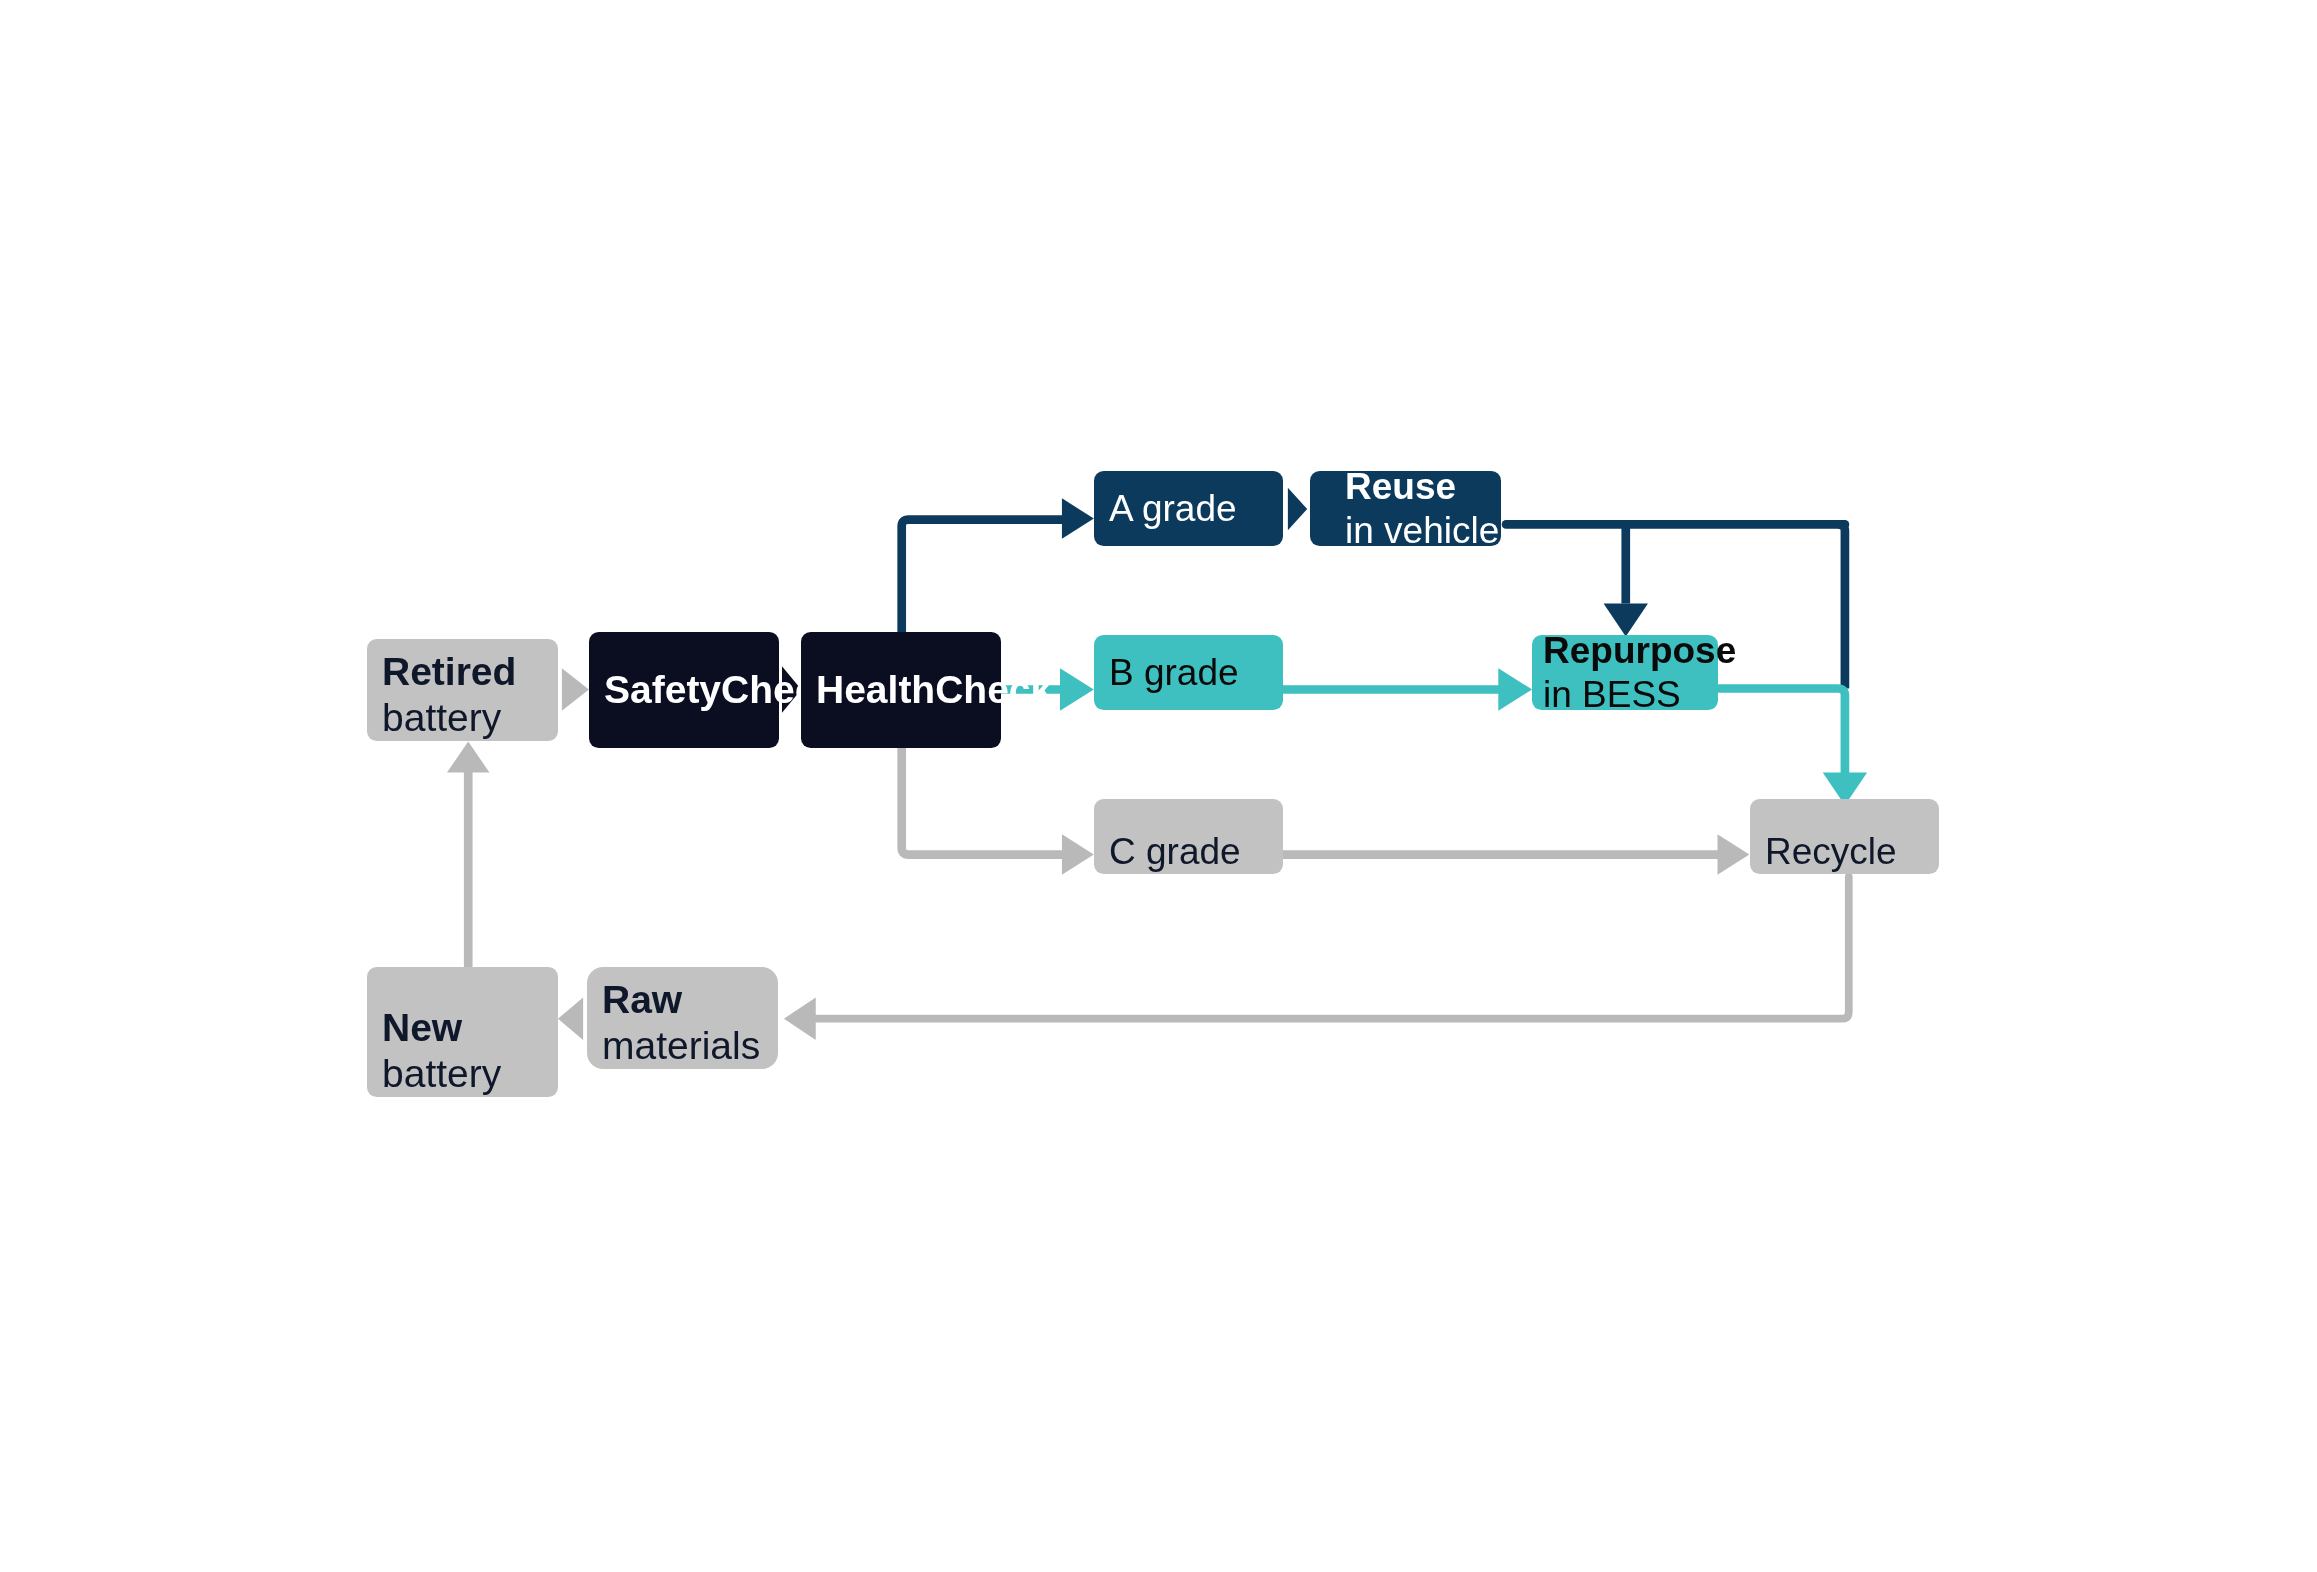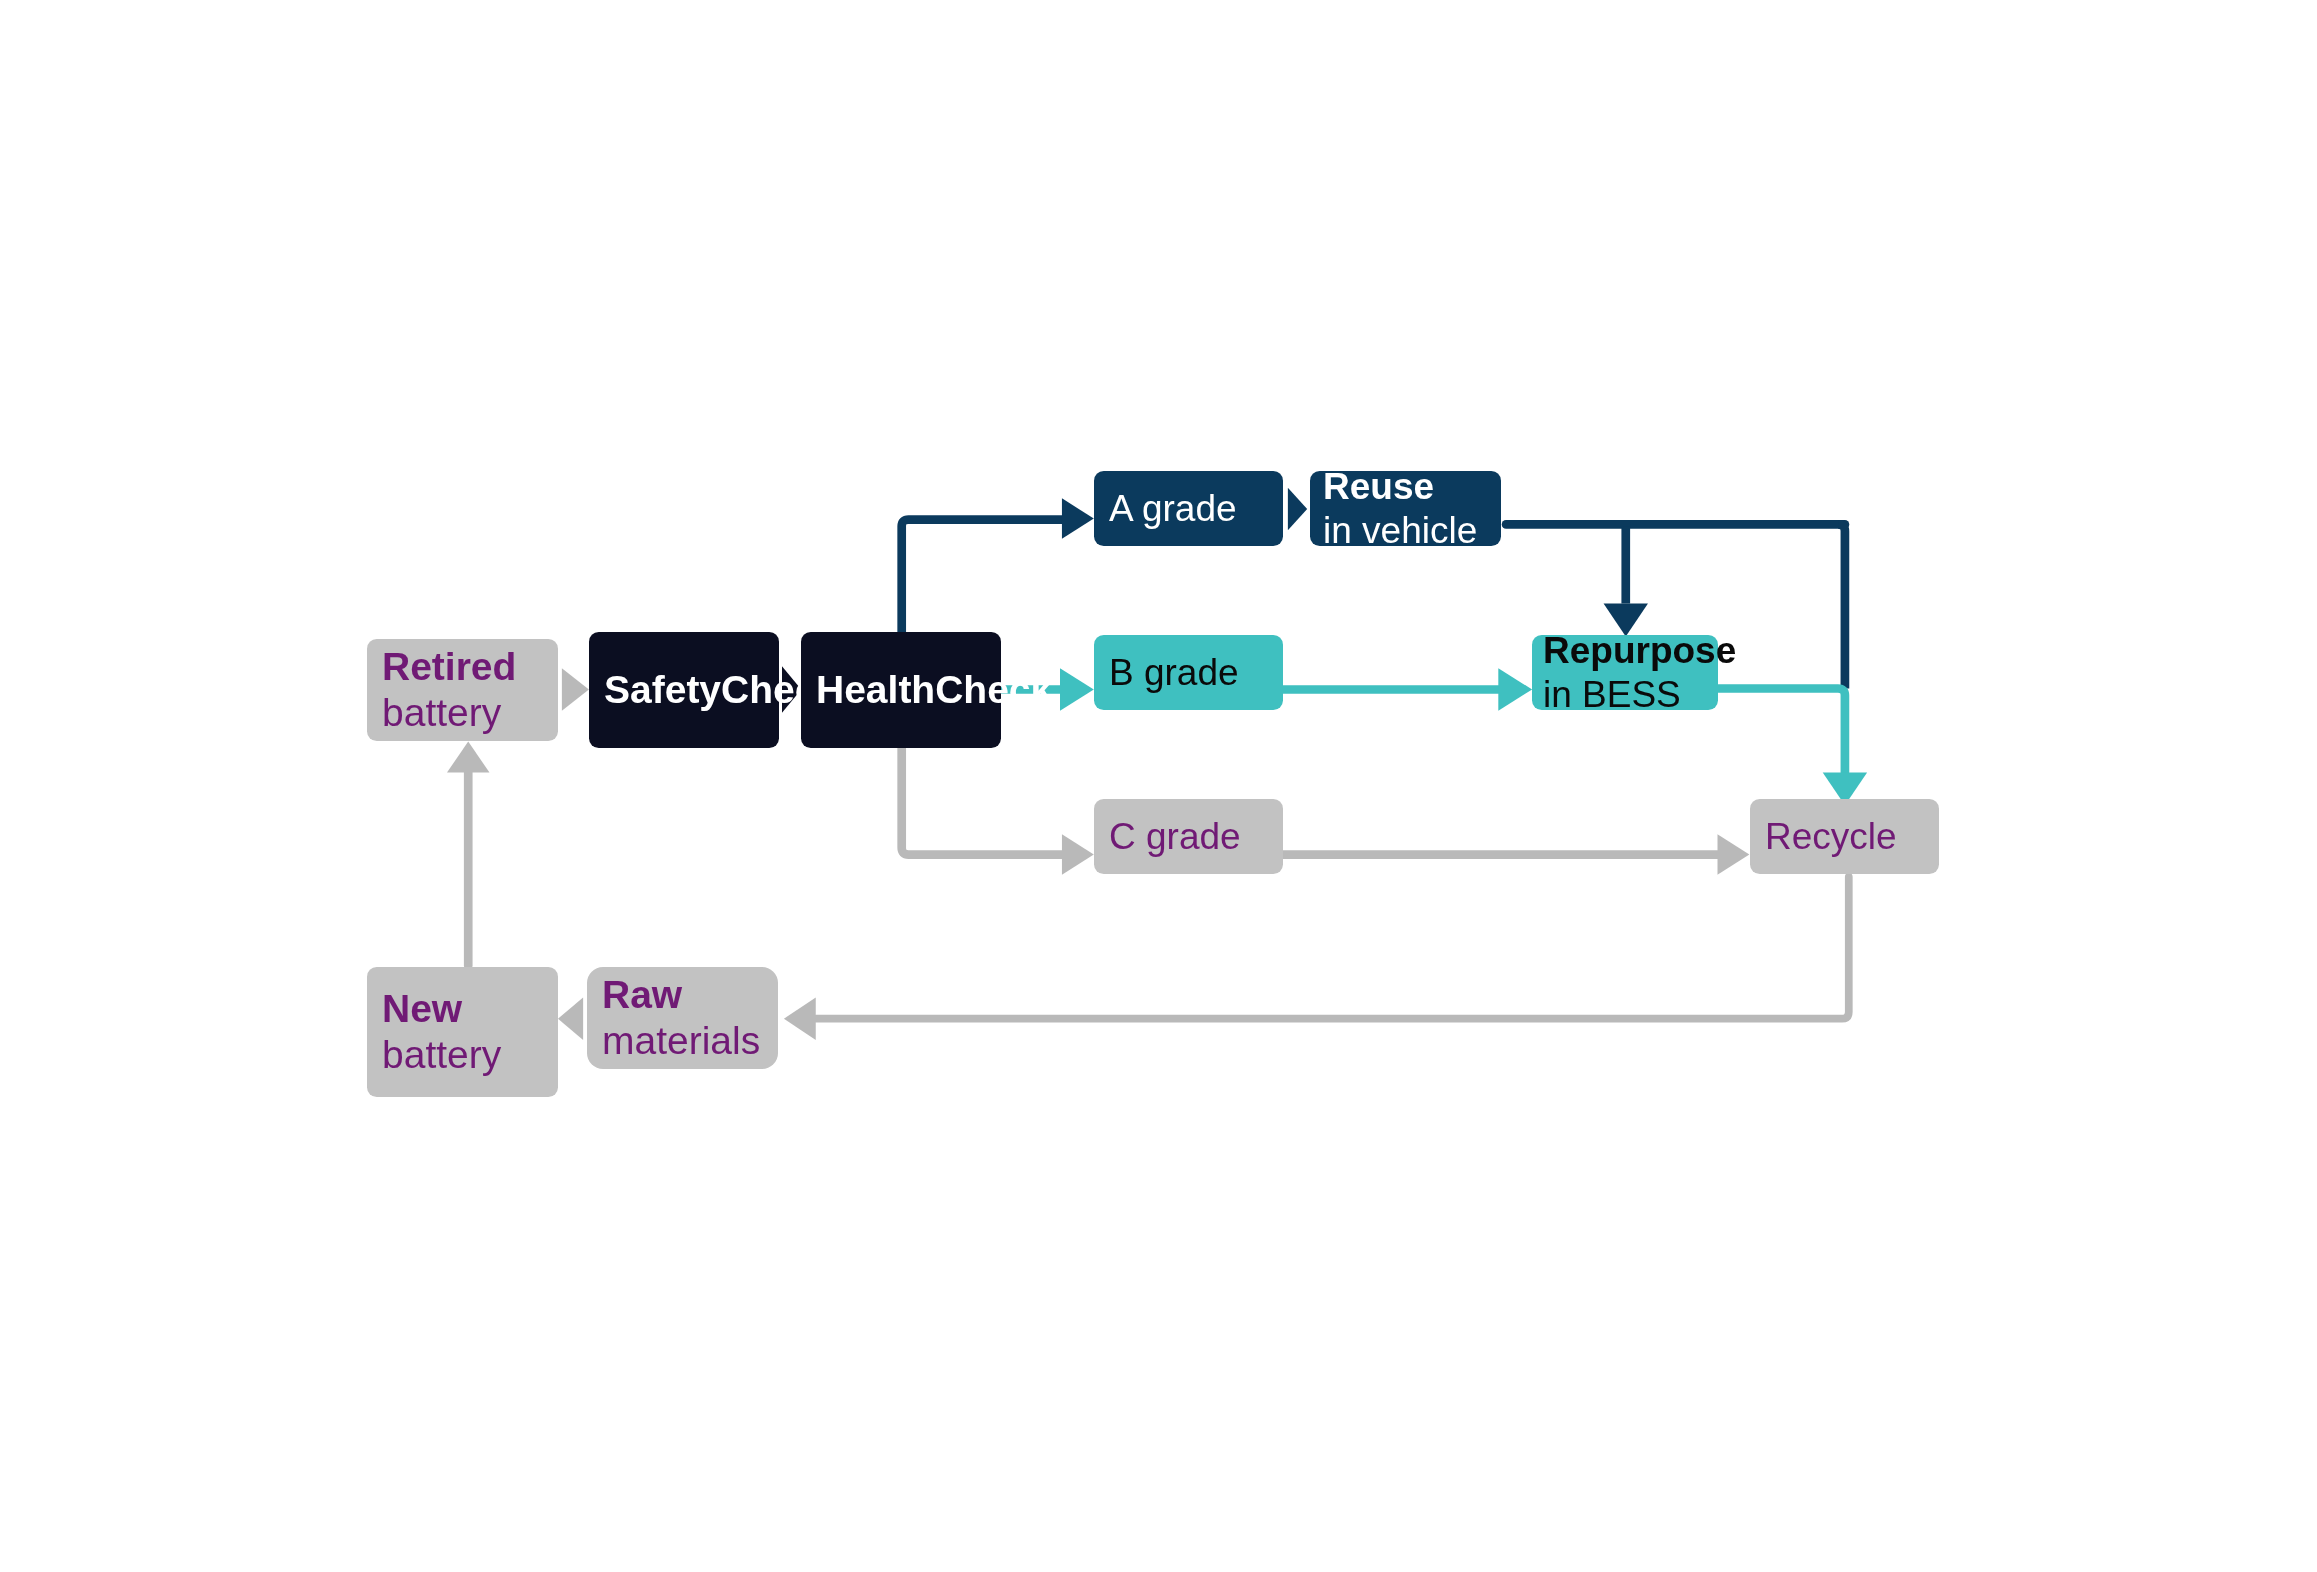--- a/index.html
+++ b/index.html
@@ -33,21 +33,21 @@
     justify-content: center;
     padding-left: 15px;
     line-height: 1.18;
     z-index: 5;
   }
   .node .l1 { display: block; }
   .node .l2 { display: block; }
   .t-bold { font-weight: bold; }
   .t-reg  { font-weight: normal; }
 
-  .fill-grey  { background: #c2c2c2; color: #701a75; }
+  .fill-grey  { background: #c2c2c2; color: #0f172a; justify-content: flex-end; }
   .fill-navy  { background: #0b3a5d; color: #ffffff; }
   .fill-dark  { background: #0b0e21; color: #ffffff; }
   .fill-teal  { background: #3fc0c0; color: #0a0a0a; }
 
   .fs-40 { font-size: 39px; }
   .fs-38 { font-size: 37px; }
 </style>
 </head>
 <body>
 
@@ -133,21 +133,21 @@
   </div>
 
   <div class="node fill-dark fs-40" style="left:801px; top:632px; width:200px; height:116px;">
     <span class="l1 t-bold">HealthCheck</span>
   </div>
 
   <div class="node fill-navy fs-38" style="left:1094px; top:471px; width:189px; height:75px;">
     <span class="l1 t-reg">A grade</span>
   </div>
 
-  <div class="node fill-navy fs-38" style="left:1310px; top:471px; width:191px; height:75px; padding-left:13px;">
+  <div class="node fill-navy fs-38" style="left:1310px; top:471px; width:191px; height:75px; padding-left:35px;">
     <span class="l1 t-bold">Reuse</span>
     <span class="l2 t-reg">in vehicle</span>
   </div>
 
   <div class="node fill-teal fs-38" style="left:1094px; top:635px; width:189px; height:75px;">
     <span class="l1 t-reg">B grade</span>
   </div>
 
   <div class="node fill-teal fs-38" style="left:1532px; top:635px; width:186px; height:75px; padding-left:11px;">
     <span class="l1 t-bold">Repurpose</span>

